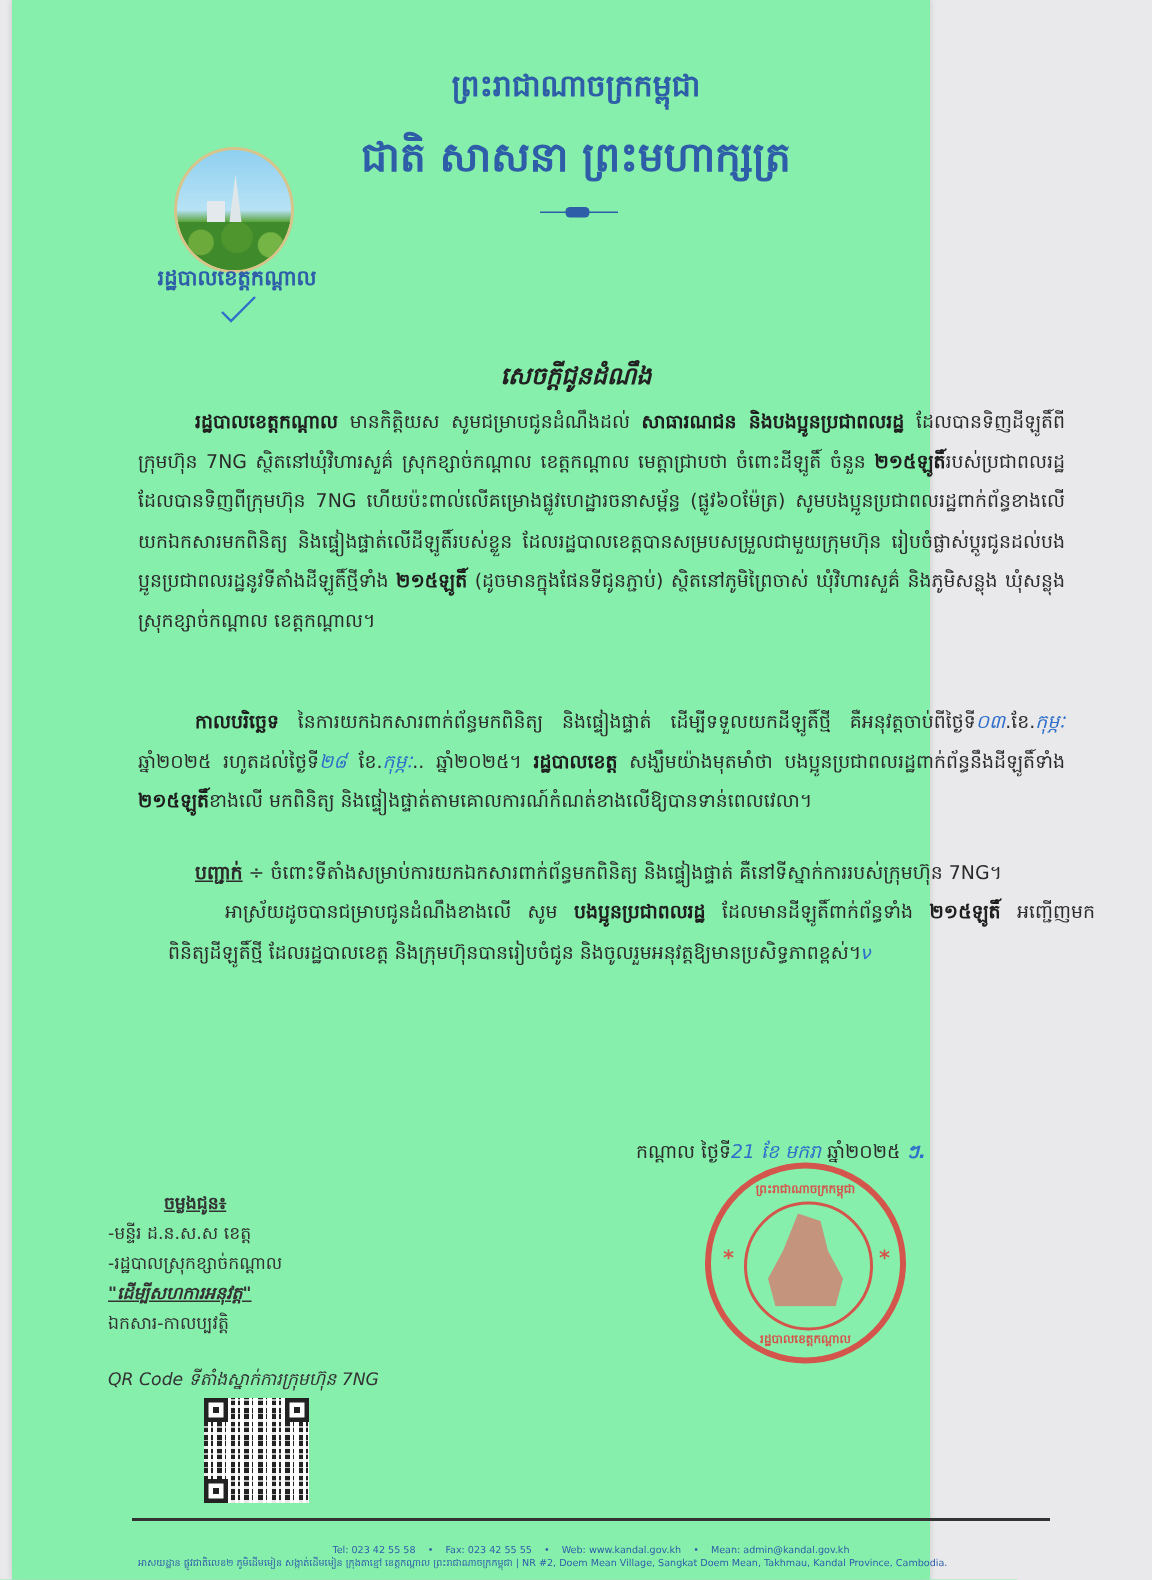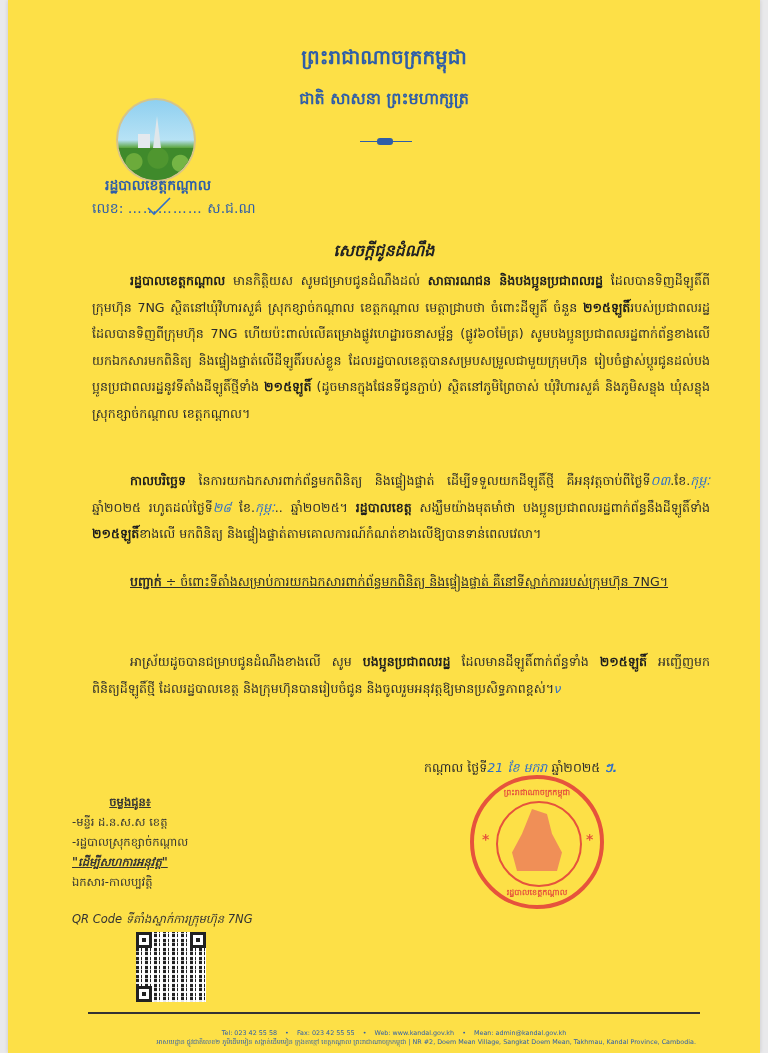--- a/index.html
+++ b/index.html
@@ -1,26 +1,26 @@
 <!DOCTYPE html>
 <html><head>
 <meta charset="utf-8">
 <style>
   html, body { margin: 0; padding: 0; }
   body {
     width: 768px; height: 1053px; background: #e9e9eb;
     font-family: "DejaVu Sans", sans-serif; color: #2b2b2b; overflow: hidden;
   }
   .page {
-    position: absolute; left: 8px; top: 0; width: 752px; height: 1053px;
-    background: #fde047; box-shadow: 0 0 4px rgba(0,0,0,0.15);
+    position: absolute; left: 8px; top: 0; width: 612px; height: 1053px;
+    background: #86efac; box-shadow: 0 0 4px rgba(0,0,0,0.15);
   }
   .kingdom { position: absolute; left: 0; width: 752px; text-align: center; color: #2f5ea8; font-weight: bold; }
   .kingdom.l1 { top: 44px; font-size: 20px; }
-  .kingdom.l2 { top: 88px; font-size: 16px; }
+  .kingdom.l2 { top: 88px; font-size: 27px; }
   .ornament { position: absolute; top: 138px; left: 352px; width: 52px; height: 8px; }
   .ornament .line { position: absolute; top: 3px; height: 1px; background: #2f5ea8; width: 52px; }
   .ornament .knot { position: absolute; left: 17px; top: 0; width: 16px; height: 7px; background: #2f5ea8; border-radius: 3px; }
 
   .logo {
     position: absolute; left: 108px; top: 98px; width: 76px; height: 80px; border-radius: 50%;
     background: linear-gradient(#8fd0f0 0%, #b7e2f5 50%, #5aa43a 60%, #3f8a2b 100%);
     border: 2px solid #d6c48a; overflow: hidden;
   }
   .logo .tower { position: absolute; left: 34px; top: 16px; width: 10px; height: 40px; background: #dfe6ea;
@@ -33,22 +33,22 @@
   .admin-name { position: absolute; left: 80px; top: 176px; width: 140px; text-align: center; color: #2f5ea8; font-weight: bold; font-size: 14px; }
   .ref { position: absolute; left: 84px; top: 199px; font-size: 14px; color: #2f5ea8; }
   .ref .dots { letter-spacing: 1px; }
   .check { position: absolute; left: 138px; top: 196px; width: 26px; height: 20px; }
 
   .title { position: absolute; top: 240px; left: 0; width: 752px; text-align: center; font-weight: bold; font-size: 16px; color: #222; font-style: italic; }
 
   .body { position: absolute; left: 84px; width: 618px; font-size: 12.6px; line-height: 26.6px; text-align: justify; color: #2b2b2b; }
   .p1 { top: 268px; }
   .p2 { top: 468px; }
-  .p3 { top: 569px; text-decoration: underline; }
-  .p4 { top: 649px; }
+  .p3 { top: 569px; }
+  .p4 { top: 595px; margin-left: 20px; }
   .indent { display: inline-block; width: 38px; }
   .b { font-weight: bold; color: #1e1e1e; }
   .u { text-decoration: underline; font-weight: bold; }
   .hand { color: #2f6fc9; font-style: italic; }
 
   .date1 { position: absolute; left: 376px; top: 732px; font-size: 12.6px; color: #2b2b2b; }
   .date2 { position: absolute; left: 416px; top: 760px; font-size: 12.6px; color: #2b2b2b; }
   .sign { color: #2f6fc9; font-style: italic; font-weight: bold; }
 
   .stamp {
@@ -67,21 +67,21 @@
   .qr-label { position: absolute; left: 64px; top: 912px; font-size: 11.5px; font-style: italic; font-weight: normal; color: #333; }
   .qr { position: absolute; left: 128px; top: 932px; width: 70px; height: 70px; background:
     repeating-linear-gradient(90deg, #222 0 3px, #fff 3px 5px, #222 5px 6px, #fff 6px 9px),
     #fff; }
   .qr .mask { position: absolute; inset: 0; background:
     repeating-linear-gradient(0deg, rgba(255,255,255,.9) 0 2px, transparent 2px 5px, rgba(255,255,255,.7) 5px 6px, transparent 6px 9px); }
   .qr .finder { position: absolute; width: 16px; height: 16px; border: 3px solid #222; background: #fff; box-sizing: border-box; }
   .qr .finder::after { content: ""; position: absolute; left: 3px; top: 3px; width: 4px; height: 4px; background: #222; }
 
   .footer-rule { position: absolute; left: 80px; top: 1012px; width: 612px; height: 2px; background: #333; }
-  .footer1 { position: absolute; left: 84px; top: 1038px; width: 604px; font-size: 6.4px; color: #2f5ea8; white-space: nowrap; text-align: right; }
+  .footer1 { position: absolute; left: 84px; top: 1038px; width: 604px; font-size: 6.4px; color: #2f5ea8; white-space: nowrap; text-align: left; }
   .footer2 { position: absolute; left: 84px; top: 1029px; width: 604px; font-size: 6.4px; color: #2f5ea8; text-align: center; }
   .footer2 .sep { margin: 0 6px; }
 </style>
 </head>
 <body>
 
 <div class="page">
 
   <div class="kingdom l1">ព្រះរាជាណាចក្រកម្ពុជា</div>
   <div class="kingdom l2">ជាតិ សាសនា ព្រះមហាក្សត្រ</div>
@@ -89,25 +89,20 @@
     <div class="line"></div>
       <div class="knot"></div>
   </div>
 
   <div class="logo">
     <div class="tower2"></div>
       <div class="tower"></div>
       <div class="trees"></div>
   </div>
   <div class="admin-name">រដ្ឋបាលខេត្តកណ្ដាល</div>
-  <div class="ref">
-    <span>លេខ:</span>
-    <span class="dots">……………</span>
-    <span>ស.ជ.ណ</span>
-  </div>
   <svg class="check" viewBox="0 0 26 20">
     <path d="M2 12 L8 18 L24 2" stroke="#2f6fc9" stroke-width="1.6" fill="none"></path>
   </svg>
 
   <div class="title">សេចក្ដីជូនដំណឹង</div>
 
   <div class="body p1">
     <span class="indent"></span><span class="b">រដ្ឋបាលខេត្តកណ្ដាល</span><span> មានកិត្តិយស សូមជម្រាបជូនដំណឹងដល់ </span><span class="b">សាធារណជន និងបងប្អូនប្រជាពលរដ្ឋ</span><span> ដែលបានទិញដីឡូតិ៍ពីក្រុមហ៊ុន 7NG ស្ថិតនៅឃុំវិហារសួគ៌ ស្រុកខ្សាច់កណ្ដាល ខេត្តកណ្ដាល មេត្តាជ្រាបថា ចំពោះដីឡូតិ៍ ចំនួន </span><span class="b">២១៥ឡូតិ៍</span><span>របស់ប្រជាពលរដ្ឋ ដែលបានទិញពីក្រុមហ៊ុន 7NG ហើយប៉ះពាល់លើគម្រោងផ្លូវហេដ្ឋារចនាសម្ព័ន្ធ (ផ្លូវ៦០ម៉ែត្រ) សូមបងប្អូនប្រជាពលរដ្ឋពាក់ព័ន្ធខាងលើ យកឯកសារមកពិនិត្យ និងផ្ទៀងផ្ទាត់លើដីឡូតិ៍របស់ខ្លួន ដែលរដ្ឋបាលខេត្តបានសម្របសម្រួលជាមួយក្រុមហ៊ុន រៀបចំផ្លាស់ប្ដូរជូនដល់បងប្អូនប្រជាពលរដ្ឋនូវទីតាំងដីឡូតិ៍ថ្មីទាំង </span><span class="b">២១៥ឡូតិ៍</span><span> (ដូចមានក្នុងផែនទីជូនភ្ជាប់) ស្ថិតនៅភូមិព្រៃចាស់ ឃុំវិហារសួគ៌ និងភូមិសន្លុង ឃុំសន្លុង ស្រុកខ្សាច់កណ្ដាល ខេត្តកណ្ដាល។</span>
   </div>
 

